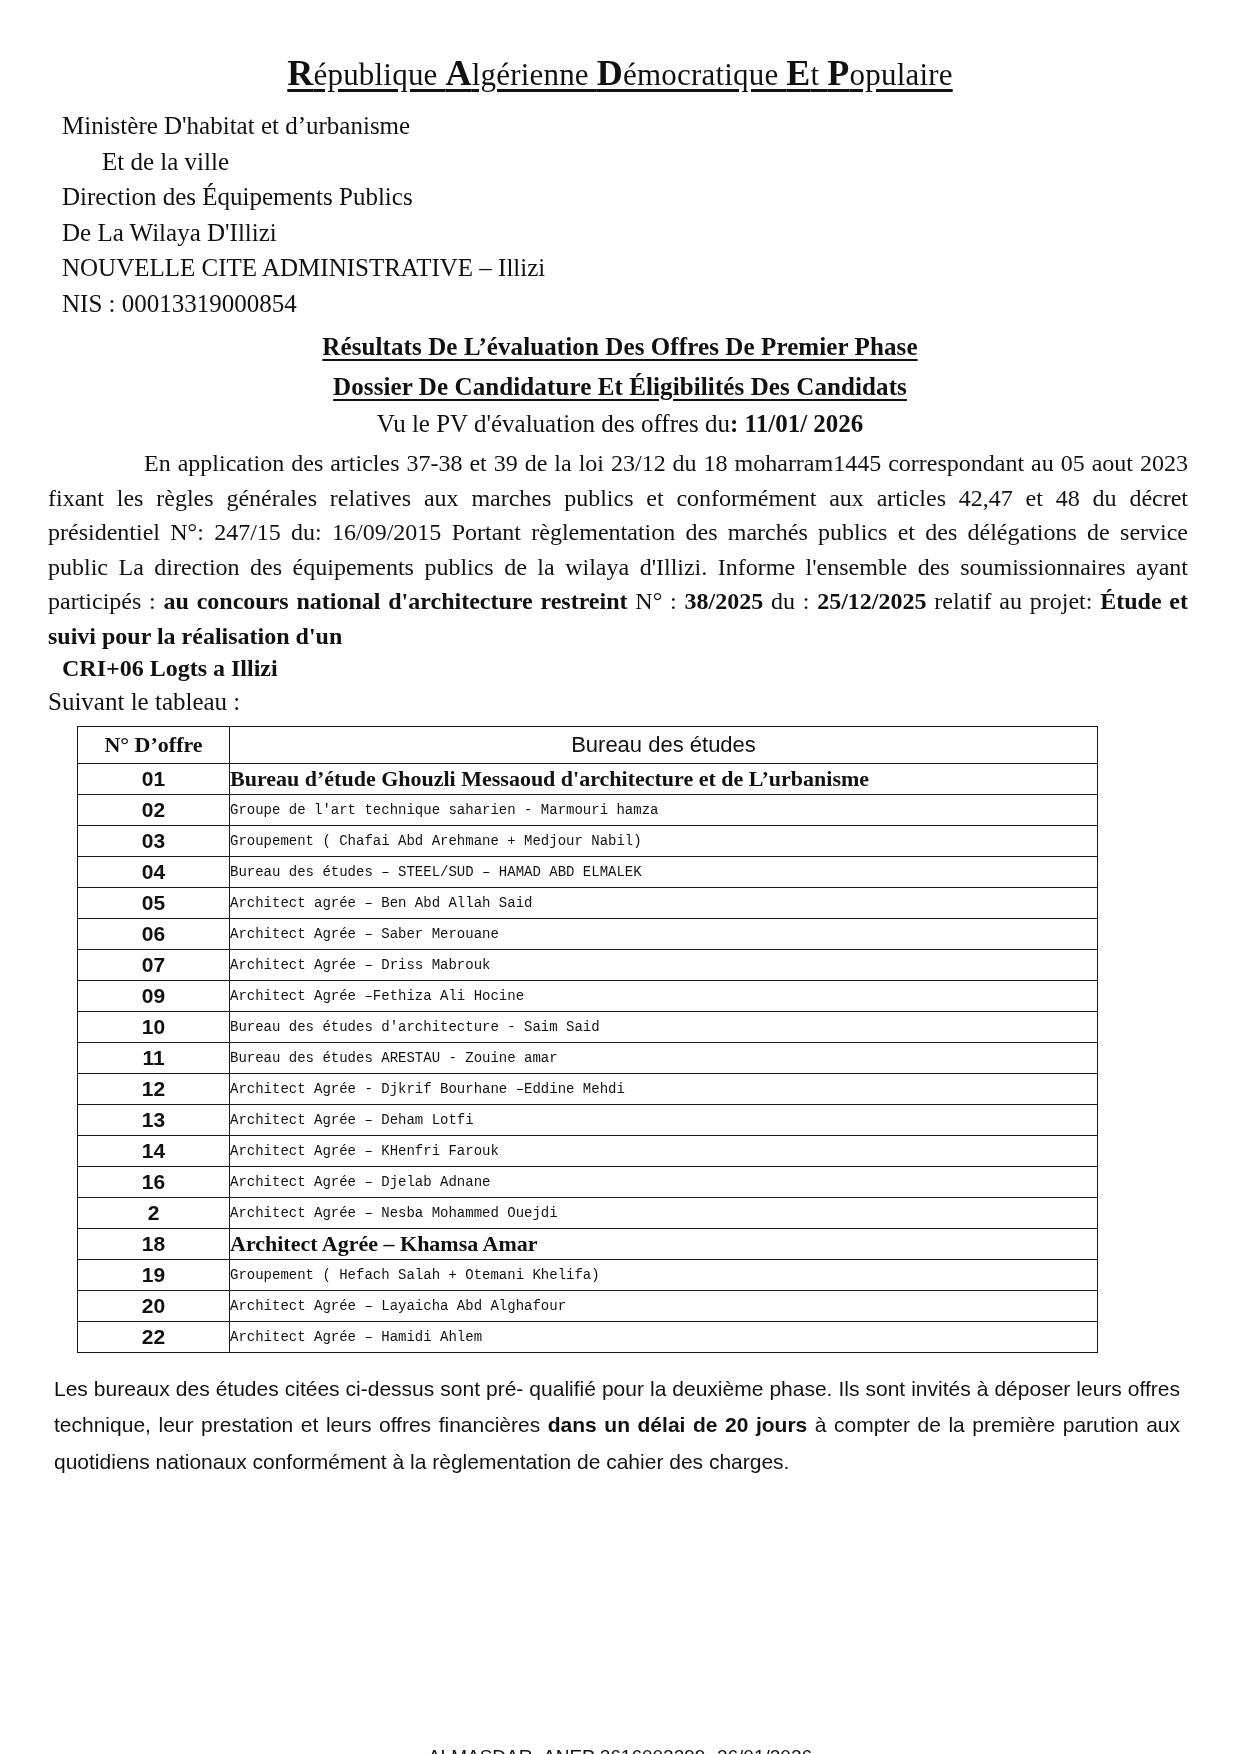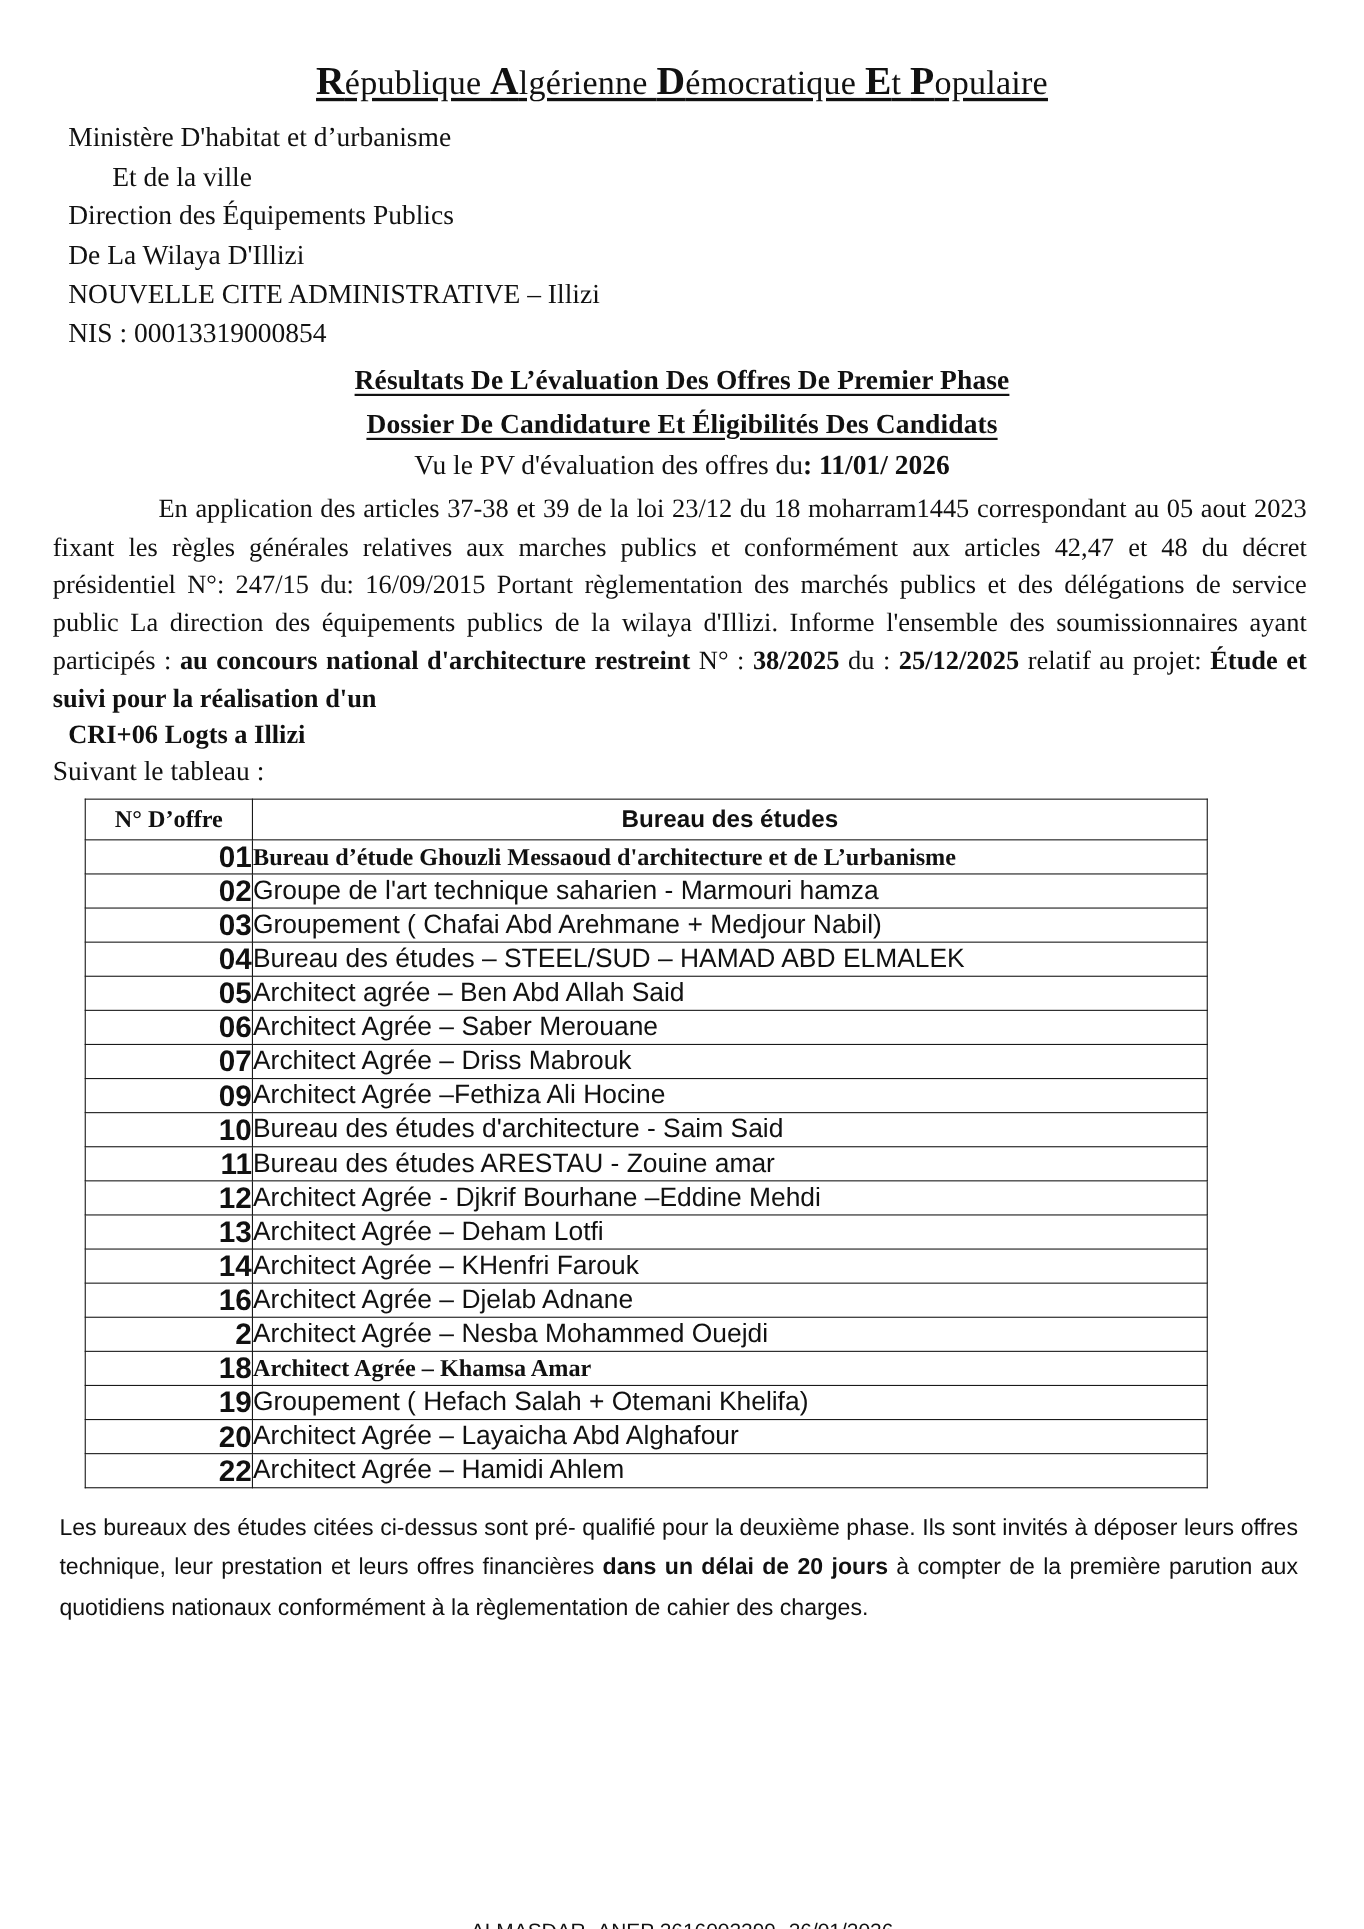--- a/index.html
+++ b/index.html
@@ -108,39 +108,39 @@
     text-align: center;
     font-size: 22px;
     font-weight: bold;
     font-family: "Liberation Serif", serif;
     height: 36px;
     line-height: 36px;
   }
   th.h-bureau {
     text-align: center;
     font-size: 22px;
-    font-weight: bold;
+    font-weight: normal;
     font-family: "Liberation Sans", sans-serif;
     height: 36px;
     line-height: 36px;
   }
   td.num {
-    text-align: right;
-    font-size: 27px;
+    text-align: center;
+    font-size: 21px;
     font-weight: bold;
     font-family: "Liberation Sans", sans-serif;
     height: 30px;
     line-height: 30px;
   }
   td.name {
-    font-size: 24px;
+    font-size: 14px;
     padding-left: 9px;
     height: 30px;
     line-height: 30px;
-    font-family: Liberation Sans, sans-serif;
+    font-family: Liberation Mono, monospace;
     white-space: nowrap;
     overflow: hidden;
   }
   
   td.name.serif {
     font-family: "Liberation Serif", serif;
     font-weight: bold;
     font-size: 22px;
   }
 

